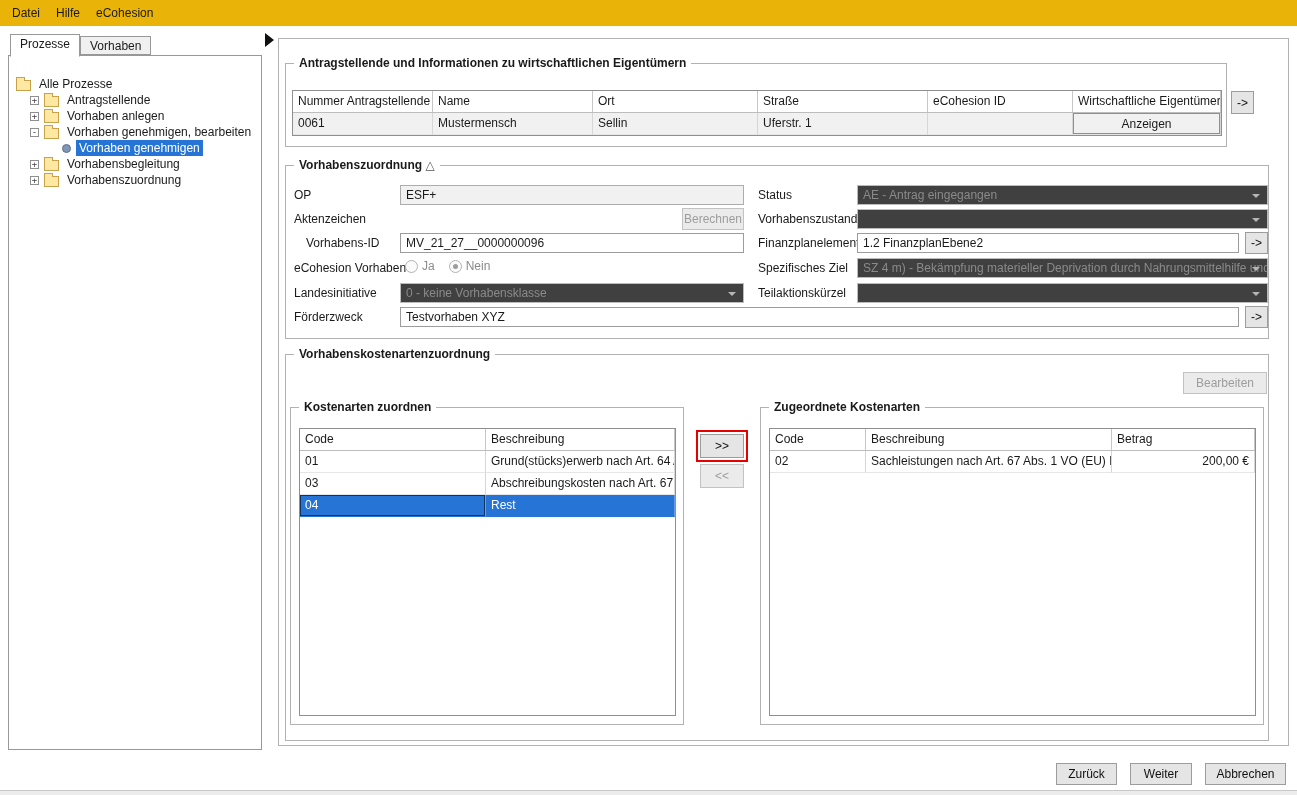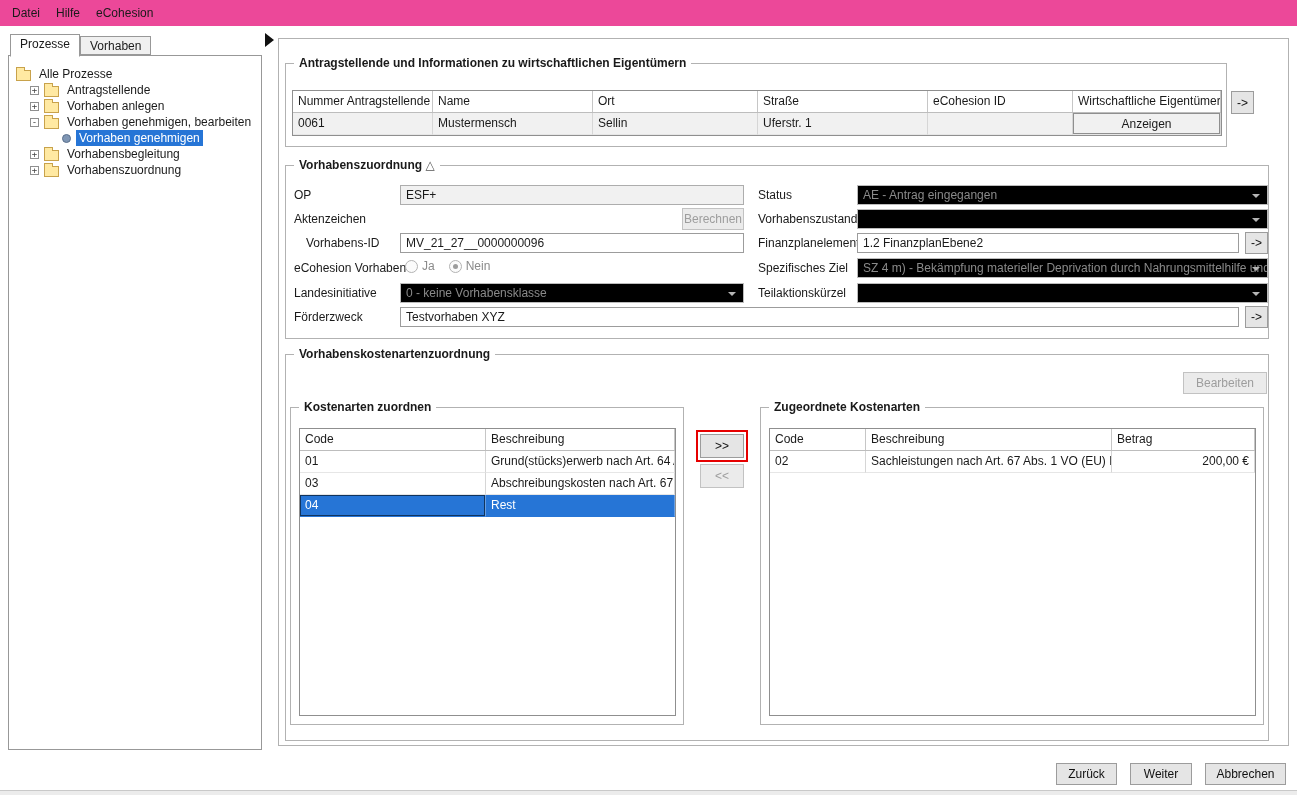--- a/index.html
+++ b/index.html
@@ -1,29 +1,29 @@
 <!DOCTYPE html>
 <html style="--selection: #2675d6; --annotation: #e60000; --folder: #ffe9a2; --folder-border: #c8a24b;"><head>
 <meta charset="utf-8">
 <style>
   * { margin:0; padding:0; box-sizing:border-box; }
   html,body { width:1297px; height:795px; }
   body { font-family:"Liberation Sans","DejaVu Sans",sans-serif; font-size:12px; color:#1a1a1a; background:#fff; }
   .app { position:relative; width:1297px; height:795px; overflow:hidden; background:#fff; }
 
   
-  .menubar { position:absolute; left:0; top:0; right:0; height:26px; display:flex; align-items:center; padding-left:4px; background:#ec4899; }
+  .menubar { position:absolute; left:0; top:0; right:0; height:26px; display:flex; align-items:center; padding-left:4px; background:#eab308; }
   .menu-item { padding:4px 8px; cursor:default; }
 
   
   .sidebar { position:absolute; left:8px; top:34px; width:254px; height:716px; }
   .tabbar { position:absolute; left:2px; top:0; height:23px; display:flex; z-index:3; }
   .tab { border:1px solid #989898; background:#f0f0f0; padding:2px 9px 0; height:19px; margin-top:2px; white-space:nowrap; }
   .tab.active { background:#fff; height:23px; margin-top:0; border-bottom:1px solid #fff; }
-  .tree-panel { position:absolute; left:0; top:21px; width:254px; height:695px; border:1px solid #989898; background:#fff; padding-top:10px; z-index:1; }
+  .tree-panel { position:absolute; left:0; top:21px; width:254px; height:695px; border:1px solid #989898; background:#fff; padding-top:20px; z-index:1; }
   .tree-row { height:16px; display:flex; align-items:center; white-space:nowrap; }
   .indent-0 { padding-left:7px; }
   .indent-1 { padding-left:21px; }
   .indent-2 { padding-left:53px; }
   .expander { flex:0 0 9px; width:9px; height:9px; border:1px solid #8f8f8f; background:#fff; font:9px/7px "DejaVu Sans Mono",monospace; text-align:center; color:#444; margin-right:5px; }
   .folder { position:relative; flex:0 0 15px; width:15px; height:11px; background:var(--folder,#ffe9a2); border:1px solid var(--folder-border,#c8a24b); margin-right:5px; margin-top:2px; }
   .folder::before { content:""; position:absolute; left:-1px; top:-4px; width:7px; height:3px; background:var(--folder,#ffe9a2); border:1px solid var(--folder-border,#c8a24b); border-bottom:none; }
   .leaf-icon { flex:0 0 9px; width:9px; height:9px; border-radius:50%; background:#7f96b4; border:1px solid #5a708c; margin-right:5px; }
   .tree-label { padding:1px 3px; }
   .tree-label.selected { background:var(--selection,#2675d6); color:#fff; }
@@ -36,21 +36,21 @@
   .gb-title.big { font-size:13px; top:-9px; }
 
   
   .btn { position:absolute; display:flex; align-items:center; justify-content:center; background:#e5e5e5; border:1px solid #9c9c9c; color:#111; cursor:pointer; white-space:nowrap; }
   .btn.disabled { background:#ebebeb; border-color:#c2c2c2; color:#9d9d9d; }
 
   
   .lbl { position:absolute; white-space:nowrap; }
   .textfield { position:absolute; height:20px; background:#fff; border:1px solid #9c9c9c; display:flex; align-items:center; padding:0 5px; overflow:hidden; white-space:nowrap; }
   .textfield.ro { background:#f1f1f1; border-color:#adadad; }
-  .combo { position:absolute; height:20px; background:#000000; border:1px solid #bcbcbc; color:#8a8a8a; display:flex; align-items:center; padding:0 36px 0 5px; overflow:hidden; white-space:nowrap; }
+  .combo { position:absolute; height:20px; background:#404040; border:1px solid #bcbcbc; color:#8a8a8a; display:flex; align-items:center; padding:0 36px 0 5px; overflow:hidden; white-space:nowrap; }
   .combo-arrow { position:absolute; right:7px; top:8px; width:0; height:0; border-left:4px solid transparent; border-right:4px solid transparent; border-top:4px solid #b5b5b5; }
   .radio-group { position:absolute; display:flex; align-items:center; color:#8a8a8a; }
   .radio { width:13px; height:13px; border-radius:50%; border:1px solid #b3b3b3; background:#fbfbfb; position:relative; margin-right:4px; }
   .radio.checked::after { content:""; position:absolute; left:3px; top:3px; width:5px; height:5px; border-radius:50%; background:#9c9c9c; }
 
   
   .tbl { position:absolute; background:#fff; border:1px solid #8f8f8f; overflow:hidden; }
   .trow { display:flex; height:22px; }
   .trow.header { border-bottom:1px solid #bdbdbd; background:#fff; }
   .tcell { padding:3px 5px; overflow:hidden; white-space:nowrap; border-right:1px solid #d6d6d6; }

